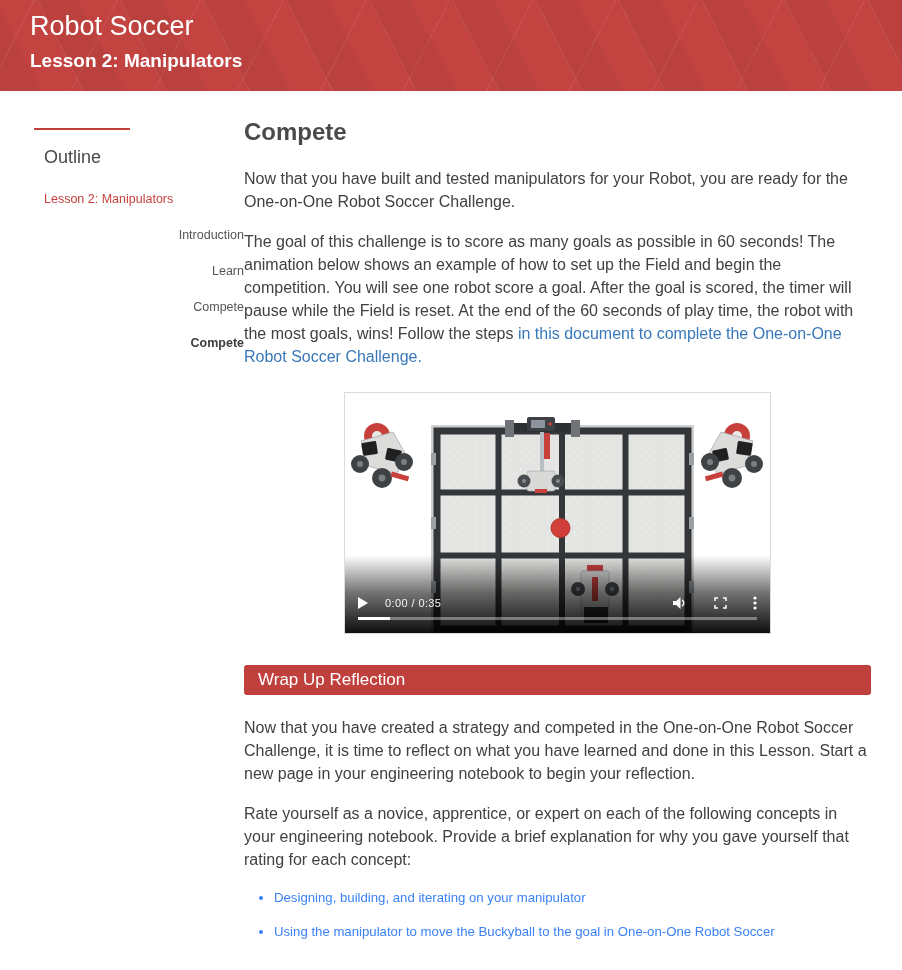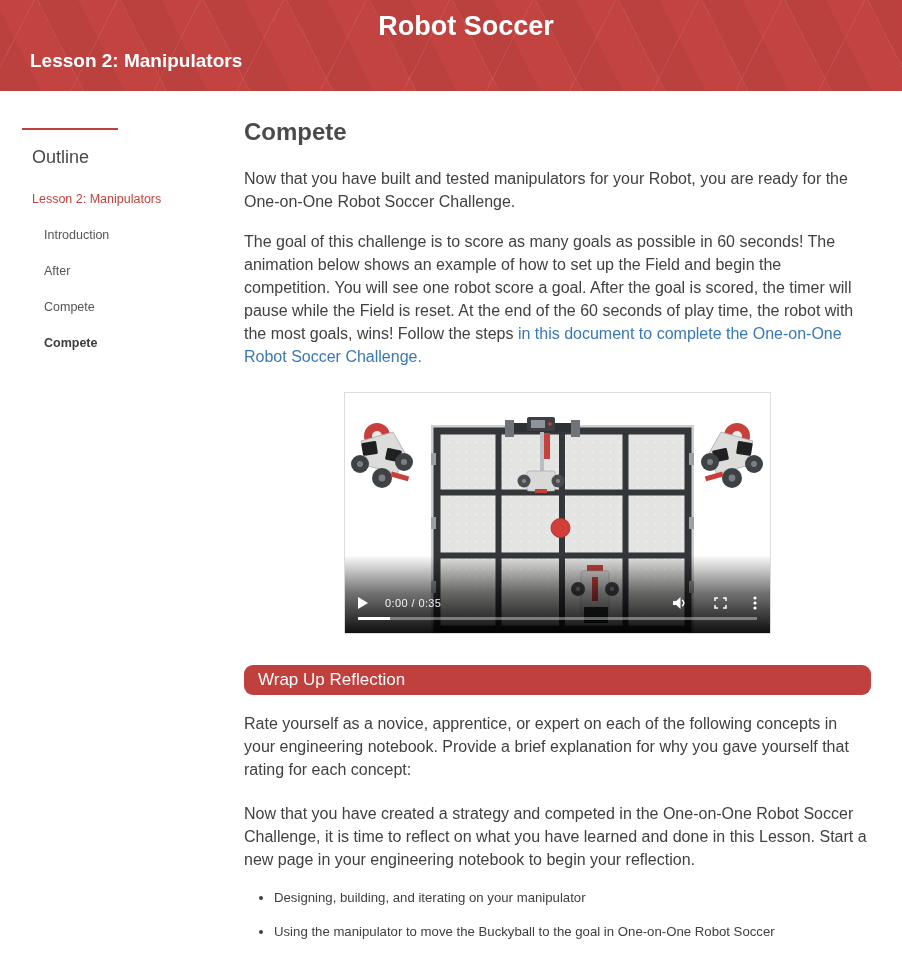--- a/index.html
+++ b/index.html
@@ -10,30 +10,30 @@
   }
   
   .header{
     height:91px;box-sizing:border-box;padding:11px 0 0 30px;
     background-color:#c24340;
     background-image:
       repeating-linear-gradient(63deg, rgba(255,255,255,0.08) 0 1px, transparent 1px 74px),
       repeating-linear-gradient(-63deg, rgba(255,255,255,0.08) 0 1px, transparent 1px 74px),
       repeating-linear-gradient(63deg, rgba(0,0,0,0.035) 0 37px, transparent 37px 74px);
   }
-  .header-title{margin:0;font-size:27px;line-height:1.15;font-weight:bold;color:#ffffff;text-align:center;}
+  .header-title{margin:0;font-size:27px;line-height:1.15;font-weight:normal;color:#ffffff;}
   .header-subtitle{margin:8px 0 0 0;font-size:19px;font-weight:bold;color:#ffffff;}
 
   
   .content{display:flex;align-items:flex-start;}
-  .sidebar{width:244px;box-sizing:border-box;padding:37px 0 0 22px;flex:none;}
+  .sidebar{width:244px;box-sizing:border-box;padding:37px 0 0 34px;flex:none;}
   .sidebar-rule{width:96px;height:2px;background:#c0413c;margin:0;}
   .sidebar-heading{font-size:18px;color:#4a4a4a;margin:17px 0 0 10px;font-weight:normal;}
   .sidebar-lesson{margin:24px 0 0 10px;font-size:12.5px;color:#c5413c;cursor:pointer;}
-  .sidebar-item{margin:22px 0 0 22px;font-size:12.5px;color:#555555;cursor:pointer;}
+  .sidebar-item{margin:22px 0 0 32px;font-size:12.5px;color:#555555;cursor:pointer;text-align:right;}
   .sidebar-item.active{font-weight:bold;color:#3d3d3d;}
 
   .main{width:627px;box-sizing:border-box;padding-top:27px;flex:none;}
   .main-title{margin:0;font-size:24px;font-weight:bold;color:#4a4a4a;}
   .main p{font-size:16px;line-height:23px;margin:0;}
   .p-gap{margin-top:17px !important;}
   .p-first{margin-top:21px !important;}
   a.doc-link{color:#3878b8;text-decoration:none;cursor:pointer;}
 
   
@@ -58,43 +58,43 @@
   .vp-spacer{flex:1;}
   .vp-icon{margin-left:26px;cursor:pointer;display:flex;align-items:center;}
   .vp-progress{
     position:absolute;left:13px;right:13px;bottom:13px;height:3px;
     background:rgba(255,255,255,0.38);cursor:pointer;
   }
   .vp-progress-played{width:32px;height:100%;background:#ffffff;}
 
   
   .banner{
-    margin-top:31px;height:30px;line-height:30px;background:#c0403d;border-radius:9px;
+    margin-top:31px;height:30px;line-height:30px;background:#c0403d;border-radius:3px;
     color:#ffffff;font-size:17px;padding-left:14px;
   }
   ul.reflect-list{margin:15px 0 0 0;padding:0 0 0 30px;}
-  ul.reflect-list li{font-size:13.2px;line-height:23px;margin-bottom:11px;color:#404040;}
+  ul.reflect-list li{font-size:13.2px;line-height:23px;margin-bottom:11px;color:#3b82f6;}
   ul.reflect-list li:last-child{margin-bottom:4px;}
 </style>
 </head>
 <body>
 
 <div class="header">
   <h1 class="header-title">Robot Soccer</h1>
   <div class="header-subtitle">Lesson 2: Manipulators</div>
 </div>
 
 <div class="content">
 
   <div class="sidebar">
     <div class="sidebar-rule"></div>
     <h2 class="sidebar-heading">Outline</h2>
     <div class="sidebar-lesson">Lesson 2: Manipulators</div>
     <div class="sidebar-item">Introduction</div>
-    <div class="sidebar-item">After</div>
+    <div class="sidebar-item">Learn</div>
     <div class="sidebar-item">Compete</div>
     <div class="sidebar-item active">Compete</div>
   </div>
 
   <div class="main">
     <h1 class="main-title">Compete</h1>
 
     <p class="p-first">Now that you have built and tested manipulators for your Robot, you are ready for the One-on-One Robot Soccer Challenge.</p>
 
     <p class="p-gap"><span>The goal of this challenge is to score as many goals as possible in 60 seconds! The animation below shows an example of how to set up the Field and begin the competition. You will see one robot score a goal. After the goal is scored, the timer will pause while the Field is reset. At the end of the 60 seconds of play time, the robot with the most goals, wins! Follow the steps </span><a class="doc-link">in this document to complete the One-on-One Robot Soccer Challenge.</a></p>
@@ -208,22 +208,22 @@
       </div>
 
       <div class="vp-progress">
         <div class="vp-progress-played"></div>
       </div>
     </div>
 
 
     <div class="banner">Wrap Up Reflection</div>
 
+    <p class="p-gap" style="margin-top:21px !important">Now that you have created a strategy and competed in the One-on-One Robot Soccer Challenge, it is time to reflect on what you have learned and done in this Lesson. Start a new page in your engineering notebook to begin your reflection.</p>
     <p class="p-gap">Rate yourself as a novice, apprentice, or expert on each of the following concepts in your engineering notebook. Provide a brief explanation for why you gave yourself that rating for each concept:</p>
-    <p class="p-gap" style="margin-top:21px !important">Now that you have created a strategy and competed in the One-on-One Robot Soccer Challenge, it is time to reflect on what you have learned and done in this Lesson. Start a new page in your engineering notebook to begin your reflection.</p>
 
     <ul class="reflect-list">
       <li>Designing, building, and iterating on your manipulator</li>
       <li>Using the manipulator to move the Buckyball to the goal in One-on-One Robot Soccer</li>
 
     </ul>
 
   </div>
 </div>
 

